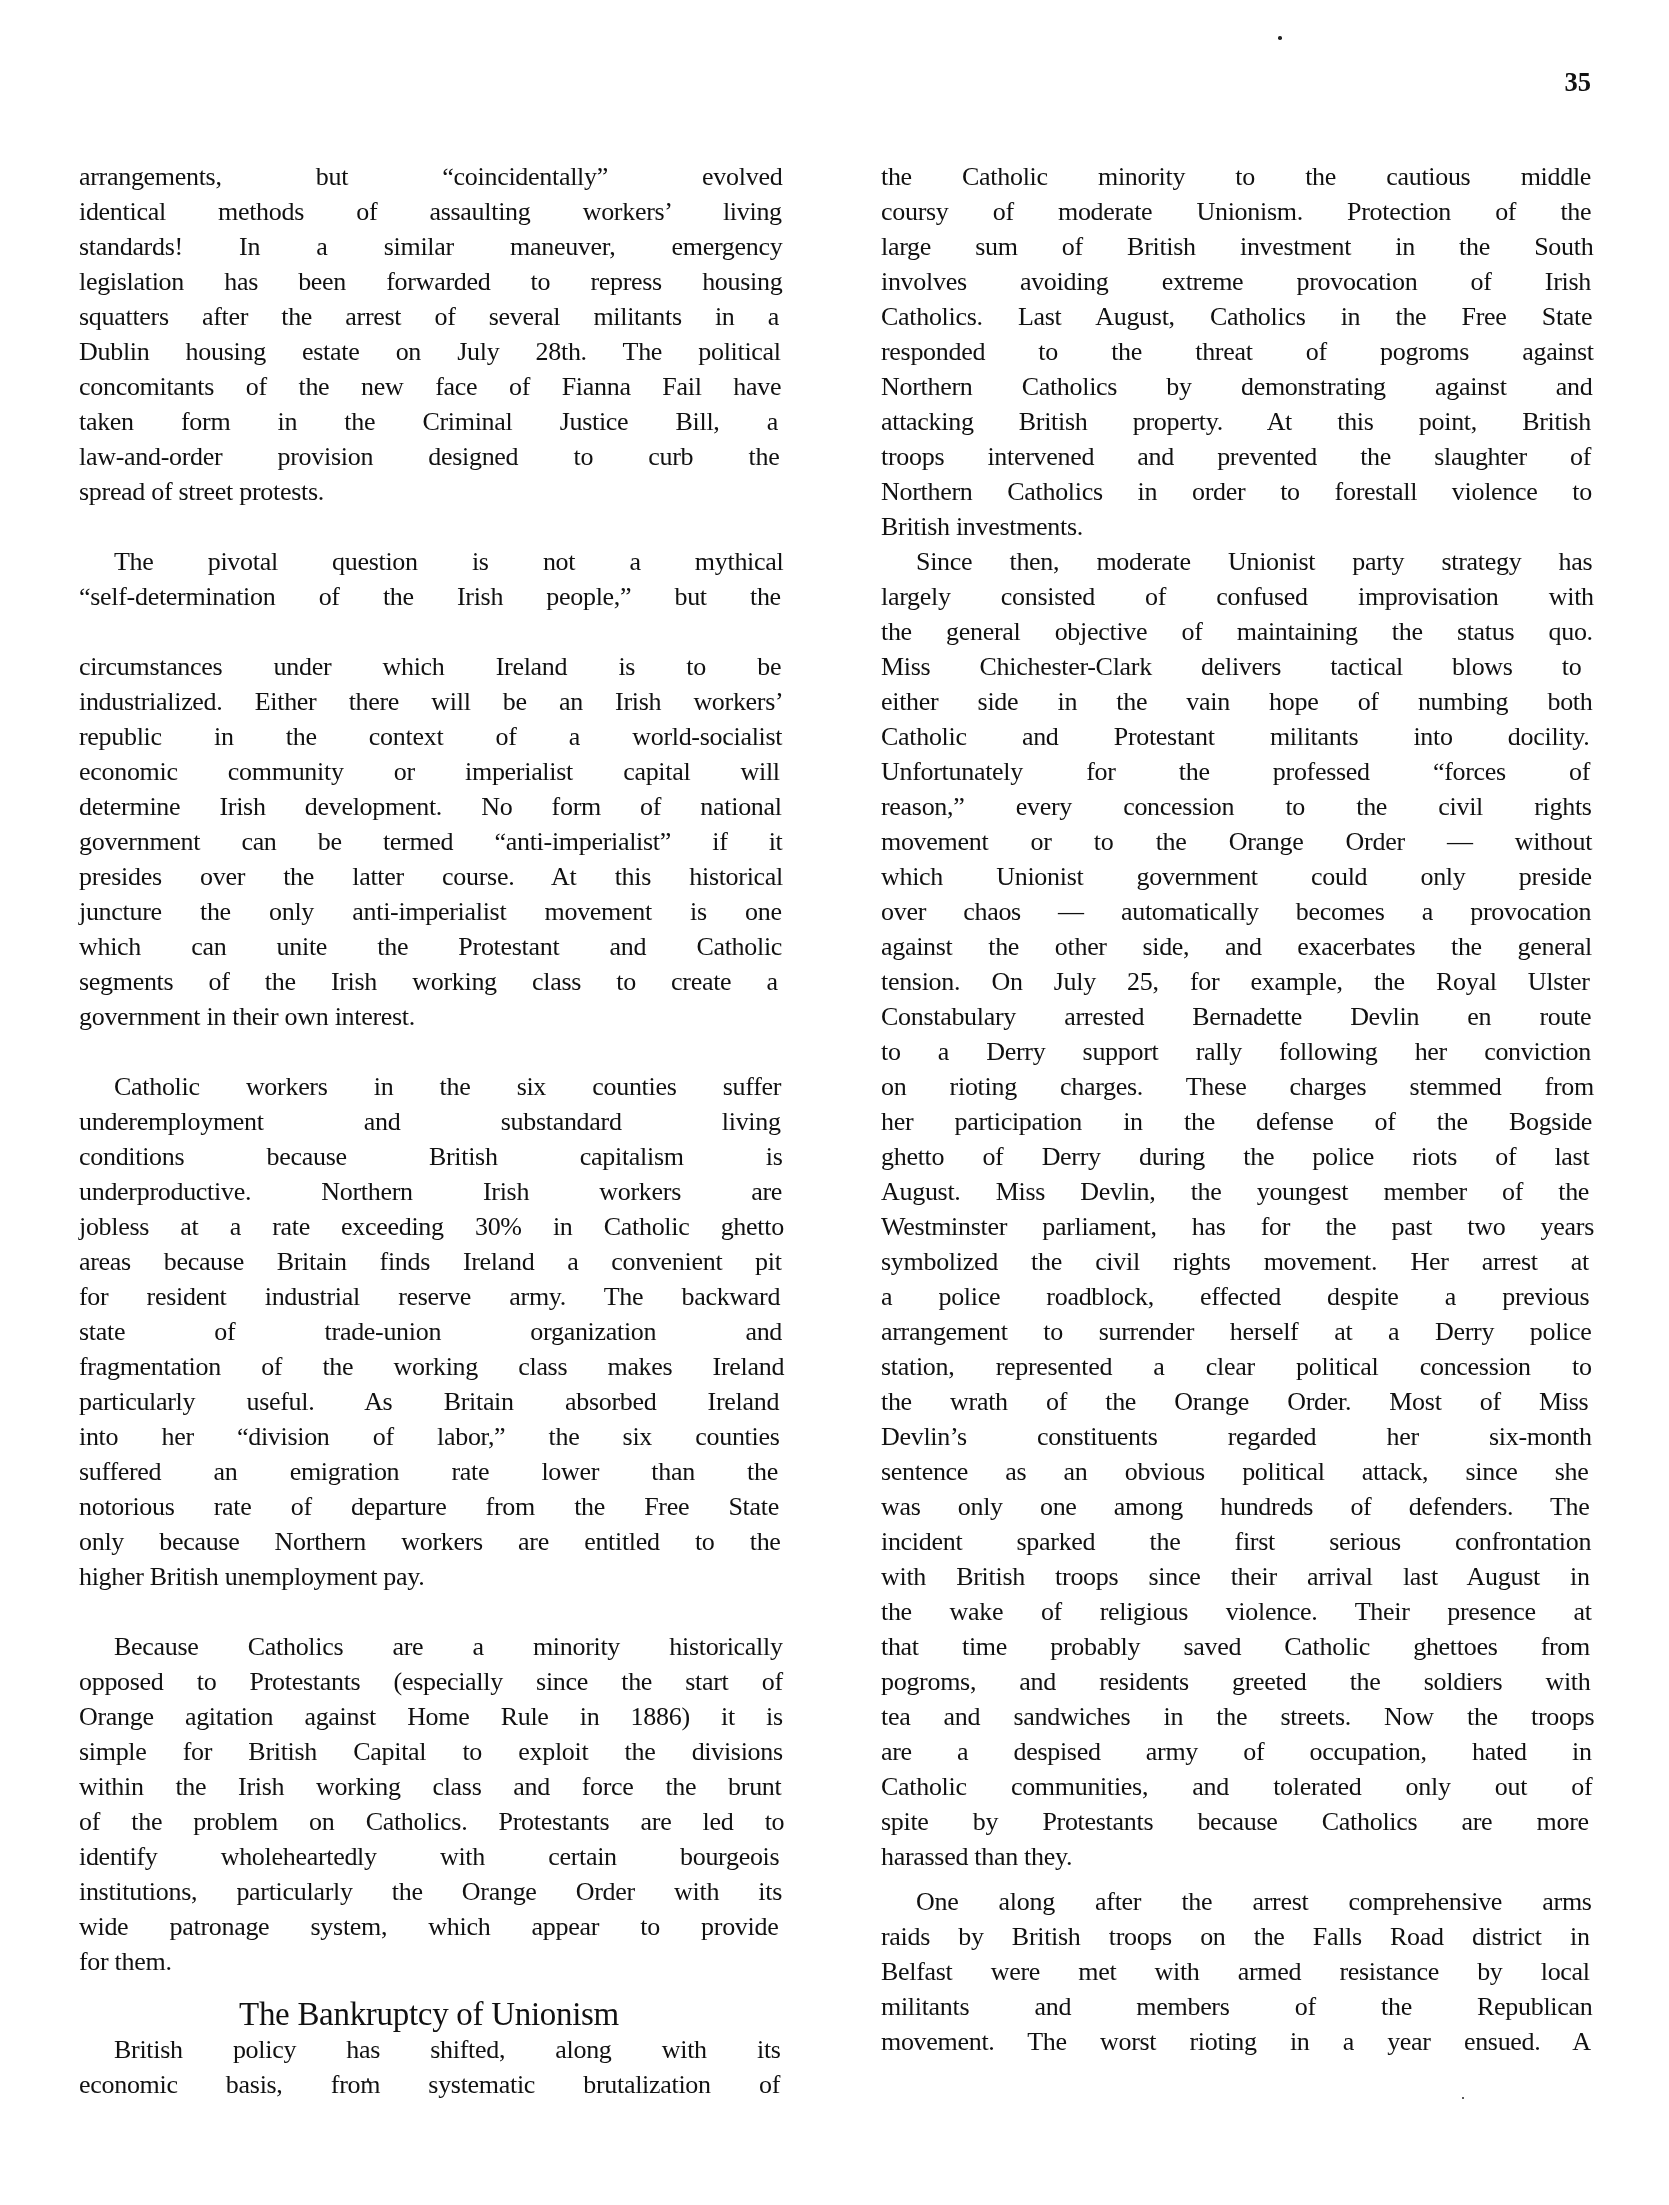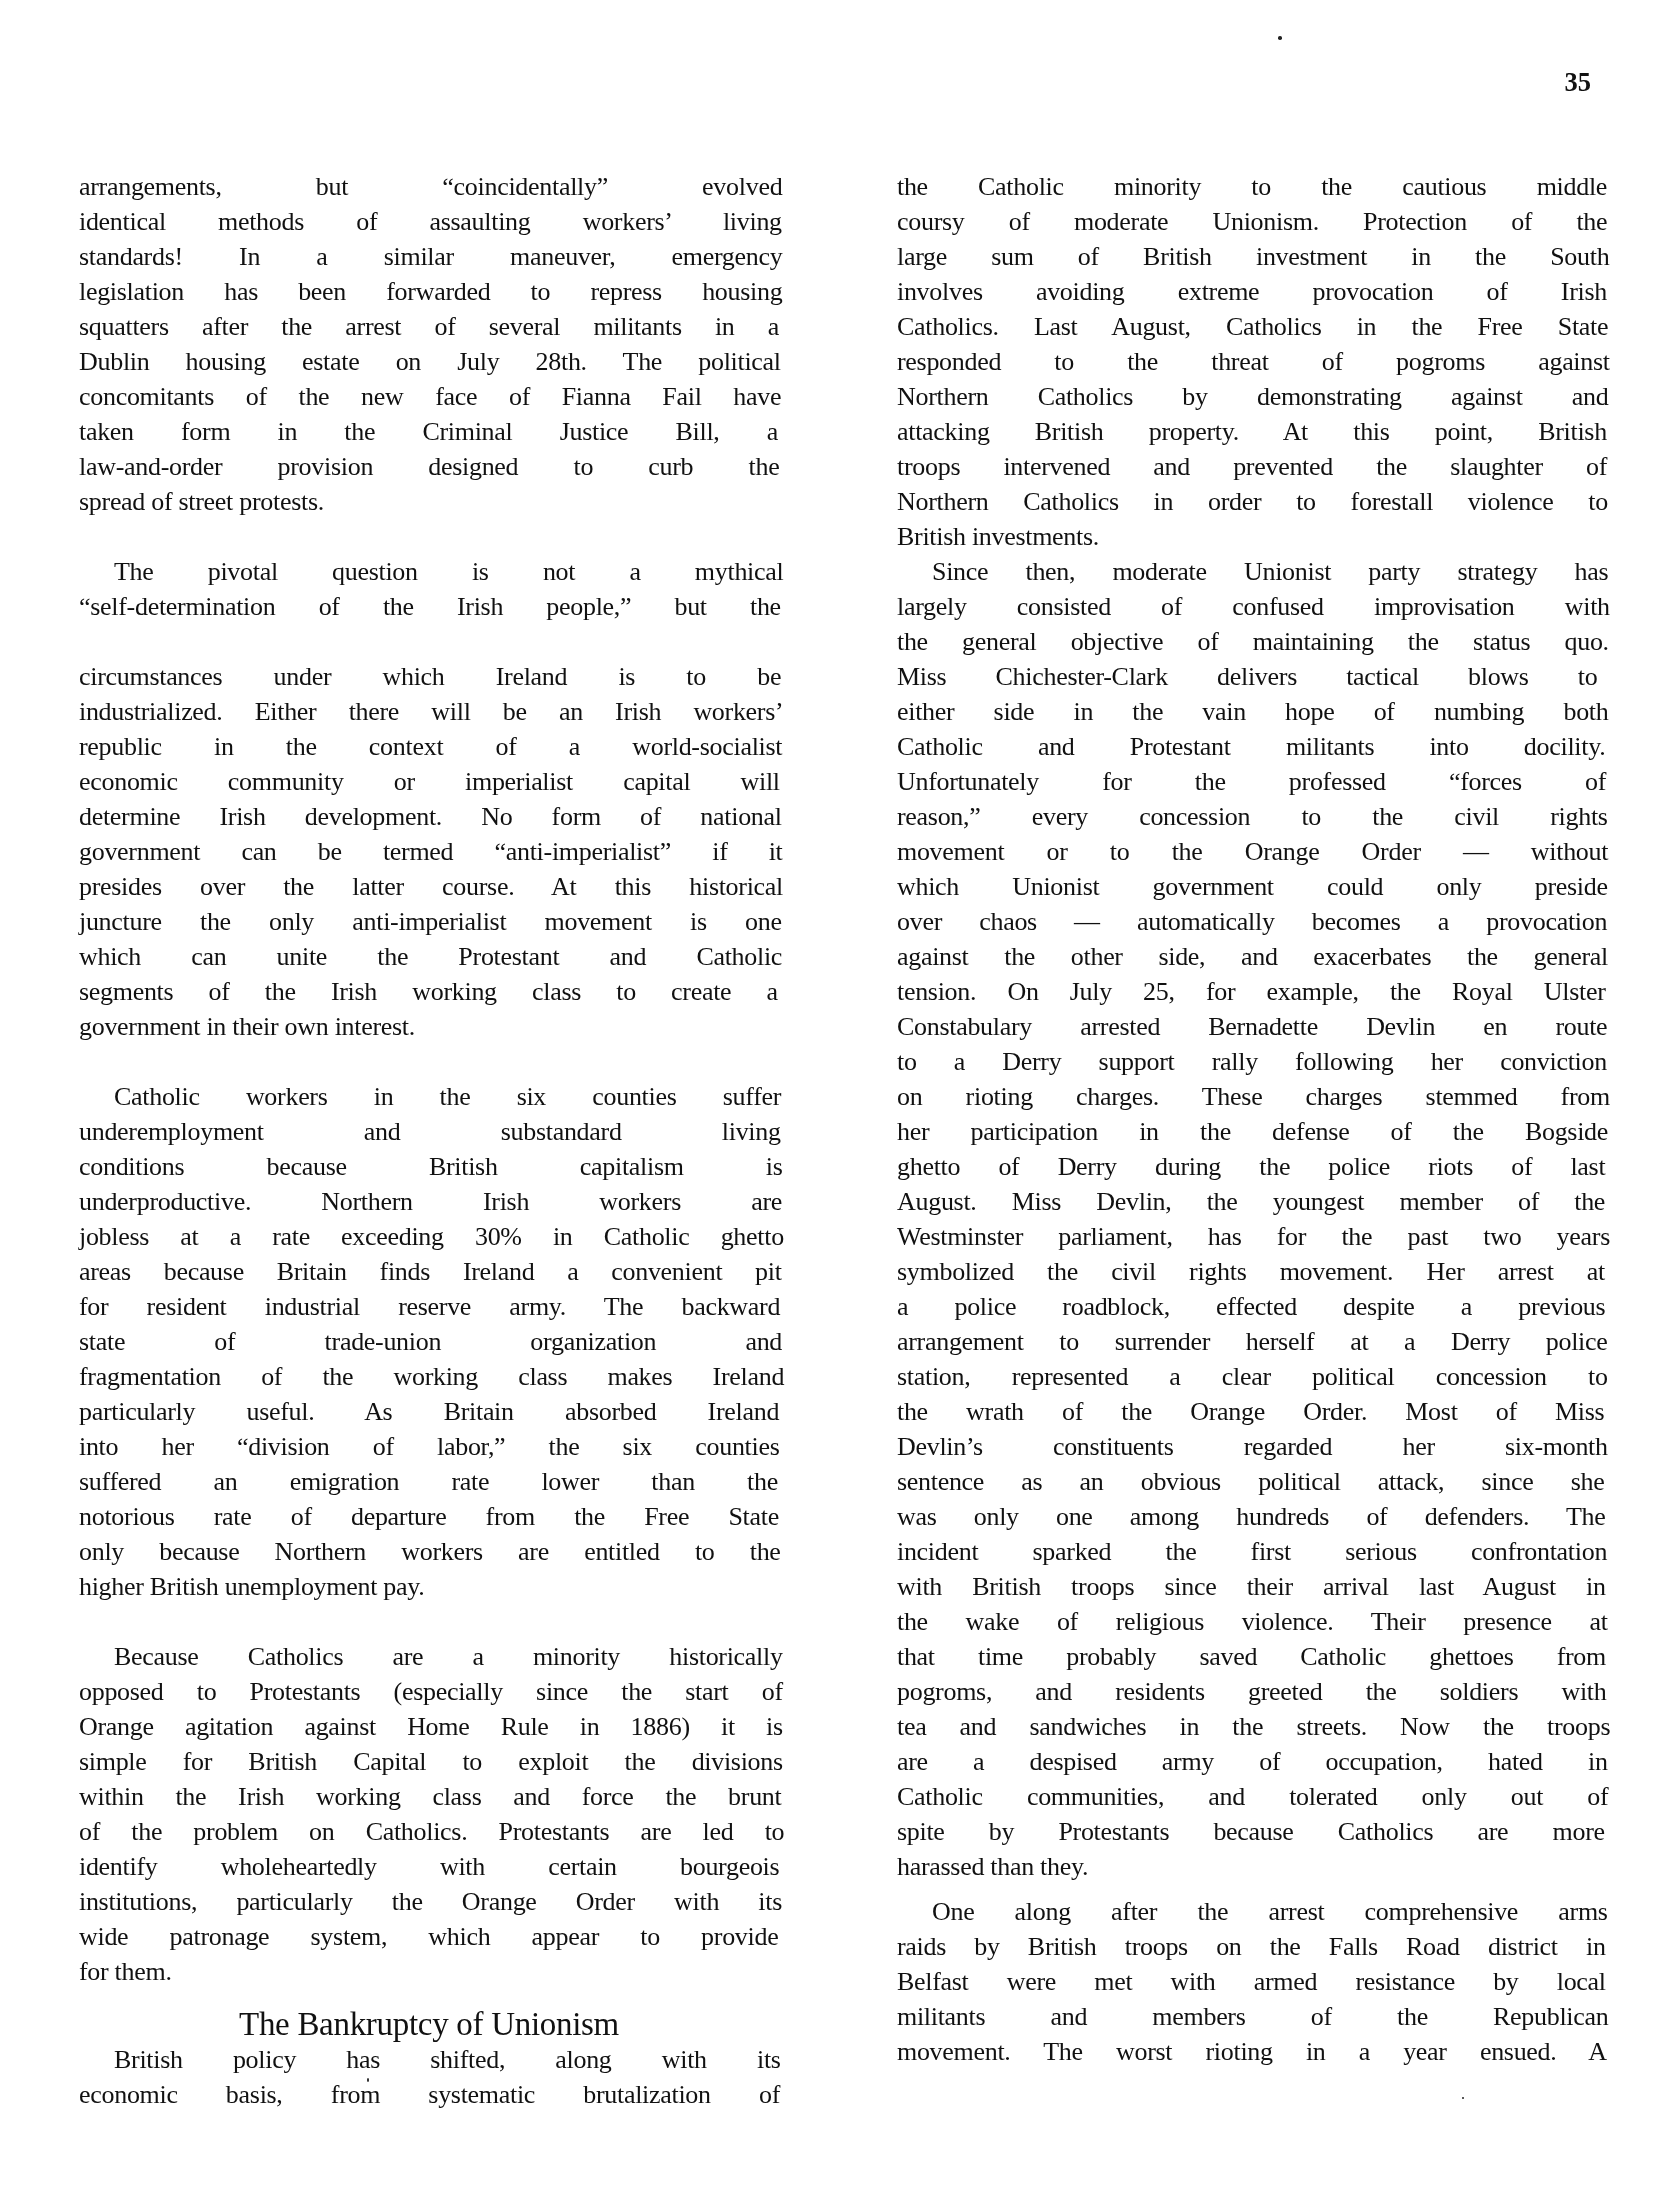--- a/index.html
+++ b/index.html
@@ -7,23 +7,23 @@
   .page {
     position: absolute; left: 0; top: 0; width: 1670px; height: 2205px;
     background: #ffffff; color: #111111;
     font-family: "Liberation Serif", "DejaVu Serif", serif;
   }
   .page-number {
     position: absolute; left: 1534px; top: 67px; width: 57px; text-align: right;
     font-size: 26.5px; font-weight: bold; line-height: 31px;
   }
   .speck { position: absolute; background: #222; border-radius: 50%; }
-  .column { position: absolute; top: 169px; }
+  .column { position: absolute; top: 159px; }
   .col-left { left: 79px; width: 700px; }
-  .col-right { left: 881px; width: 708px; margin-left: 16px; }
+  .col-right { left: 881px; width: 708px; }
   .para { margin: 0; }
   .line {
     display: block; height: 35px; line-height: 35px;
     font-size: 26px; white-space: nowrap;
     text-align: justify; text-align-last: justify;
     letter-spacing: -0.3px;
   }
   .line.last { text-align-last: left; }
   .line.indent { padding-left: 35px; }
   .gap-full { height: 35px; }

